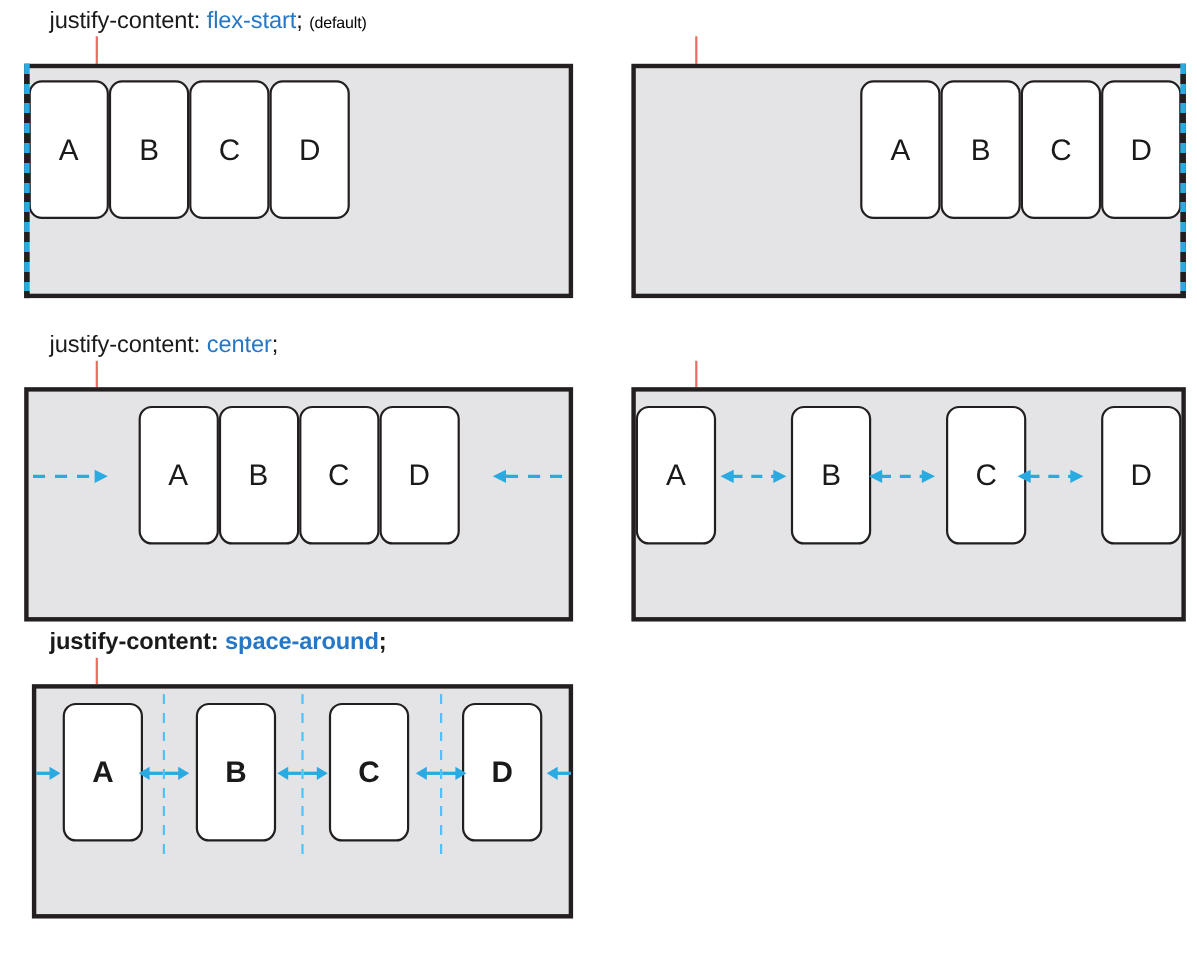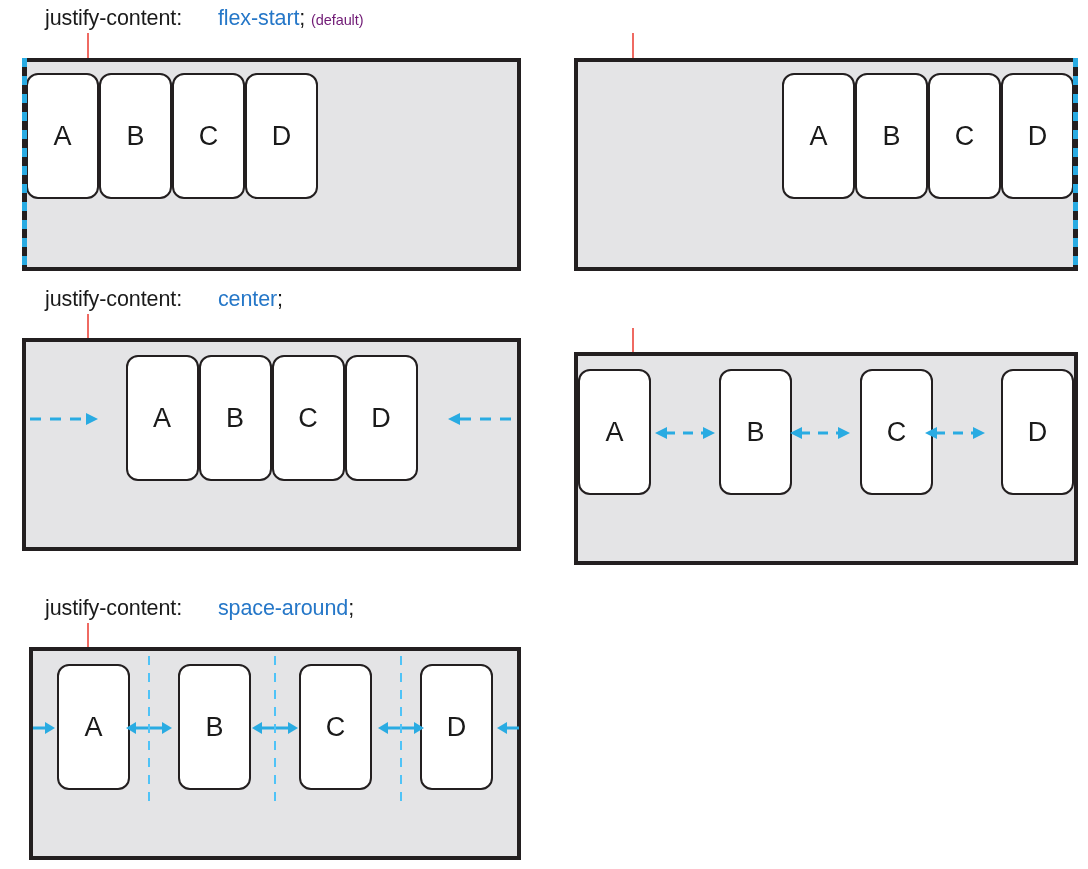--- a/index.html
+++ b/index.html
@@ -7,23 +7,23 @@
     width:1088px;height:869px;background:#ffffff;
     font-family:"Liberation Sans",sans-serif;
     overflow:hidden;position:relative;
   }
   .panel{position:absolute;}
   
   .label{
     font-size:21.5px;color:#1a1a1a;white-space:nowrap;
     letter-spacing:-0.1px;line-height:1;
   }
-  .label .val{color:#2577c8;margin-left:30px;}
+  .label .val{color:#2577c8;}
   .label .semi{color:#1a1a1a;}
-  .label .note{font-size:14.5px;color:#701a75;}
+  .label .note{font-size:14.5px;color:#000000;}
   .tick{
     position:absolute;width:2px;background:#ef6a62;
   }
   
   .container{
     position:absolute;
     background:#e4e4e6;
     border:4px solid #231f20;
     box-sizing:border-box;
   }
@@ -87,21 +87,21 @@
     <div class="inner" style="justify-content:flex-end;padding:11px 0 0 0;">
       <div class="item">A</div>
       <div class="item">B</div>
       <div class="item">C</div>
       <div class="item">D</div>
     </div>
   </div>
   <div class="edge-dash" style="left:528px;top:58px;height:213px;"></div>
 </div>
 
-<div class="panel" style="left:0;top:276px;width:545px;height:290px;padding-left:40px;">
+<div class="panel" style="left:0;top:290px;width:545px;height:290px;padding-left:40px;">
   <div class="label" style="position:absolute;left:45px;top:13px;">
     <span>justify-content:</span>
     <span class="val">center</span><span class="semi">;</span>
   </div>
   <div class="tick" style="left:87px;top:38px;height:25px;"></div>
 
   <div class="container" style="left:22px;top:62px;width:499px;height:213px;">
     <div class="inner" style="justify-content:center;padding:13px 0 0 0;">
       <div class="item">A</div>
       <div class="item">B</div>
@@ -143,21 +143,21 @@
     <path d="M12 2 L0 8 L12 14 Z" fill="#29abe2"></path>
     <path d="M48 2 L60 8 L48 14 Z" fill="#29abe2"></path>
   </svg>
   <svg class="arrow-svg" style="left:380px;top:135px;" width="60" height="16" viewBox="0 0 60 16">
     <line x1="10" y1="8" x2="50" y2="8" stroke="#29abe2" stroke-width="3" stroke-dasharray="10,8"></line>
     <path d="M12 2 L0 8 L12 14 Z" fill="#29abe2"></path>
     <path d="M48 2 L60 8 L48 14 Z" fill="#29abe2"></path>
   </svg>
 </div>
 
-<div class="panel" style="left:0;top:580px;width:545px;height:289px;">
+<div class="panel" style="left:0;top:555px;width:545px;height:289px;font-weight:bold;">
   <div class="label" style="position:absolute;left:45px;top:18px;">
     <span>justify-content:</span>
     <span class="val">space-around</span><span class="semi">;</span>
   </div>
   <div class="tick" style="left:87px;top:43px;height:25px;"></div>
 
   <div class="container" style="left:29px;top:67px;width:492px;height:213px;">
     <div class="inner" style="justify-content:space-around;padding:13px 0 0 0;">
       <div class="item">A</div>
       <div class="item">B</div>

